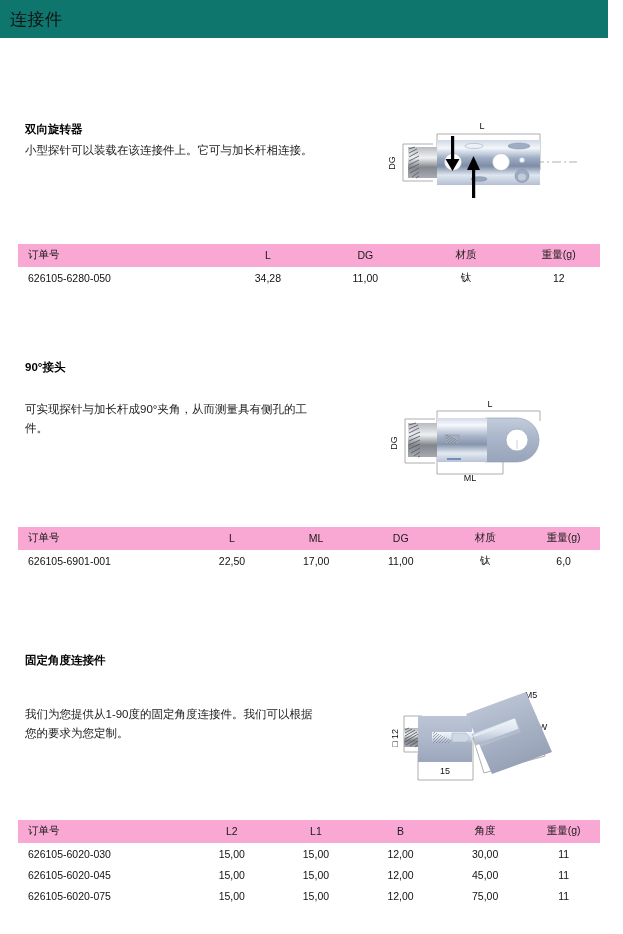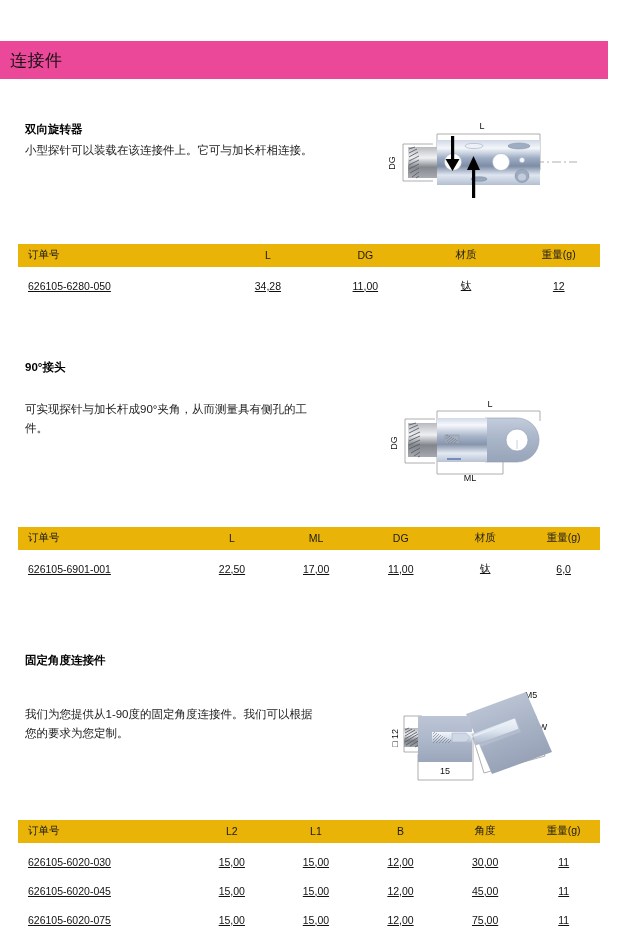--- a/index.html
+++ b/index.html
@@ -14,22 +14,21 @@
     color: #000000;
     position: relative;
     overflow: hidden;
   }
   .page-header {
     position: absolute;
     left: 0;
     top: 0;
     width: 608px;
     height: 38px;
-    background: #ec4899;
-    margin-top: 41px;
+    background: #0f766e;
   }
   .page-header-title {
     position: absolute;
     left: 10px;
     top: 8px;
     font-size: 17px;
     color: #111111;
     letter-spacing: 0.5px;
   }
 
@@ -56,37 +55,36 @@
 
   
   .spec-table {
     position: absolute;
     left: 18px;
     width: 582px;
     border-collapse: collapse;
     font-size: 10.5px;
   }
   .spec-table thead th {
-    background: #eab308;
+    background: #f9a8d4;
     font-weight: normal;
     color: #1a1a1a;
     padding: 3px 0 4px 0;
     text-align: center;
     height: 16px;
   }
   .spec-table thead th.col-order {
     text-align: left;
     padding-left: 10px;
   }
   .spec-table tbody td {
-    padding: 11px 0 3px 0;
+    padding: 3px 0 3px 0;
     text-align: center;
     color: #111111;
     height: 15px;
-    text-decoration: underline;
   }
   .spec-table tbody td.col-order {
     text-align: left;
     padding-left: 10px;
   }
 
   
   .drawing {
     position: absolute;
   }

